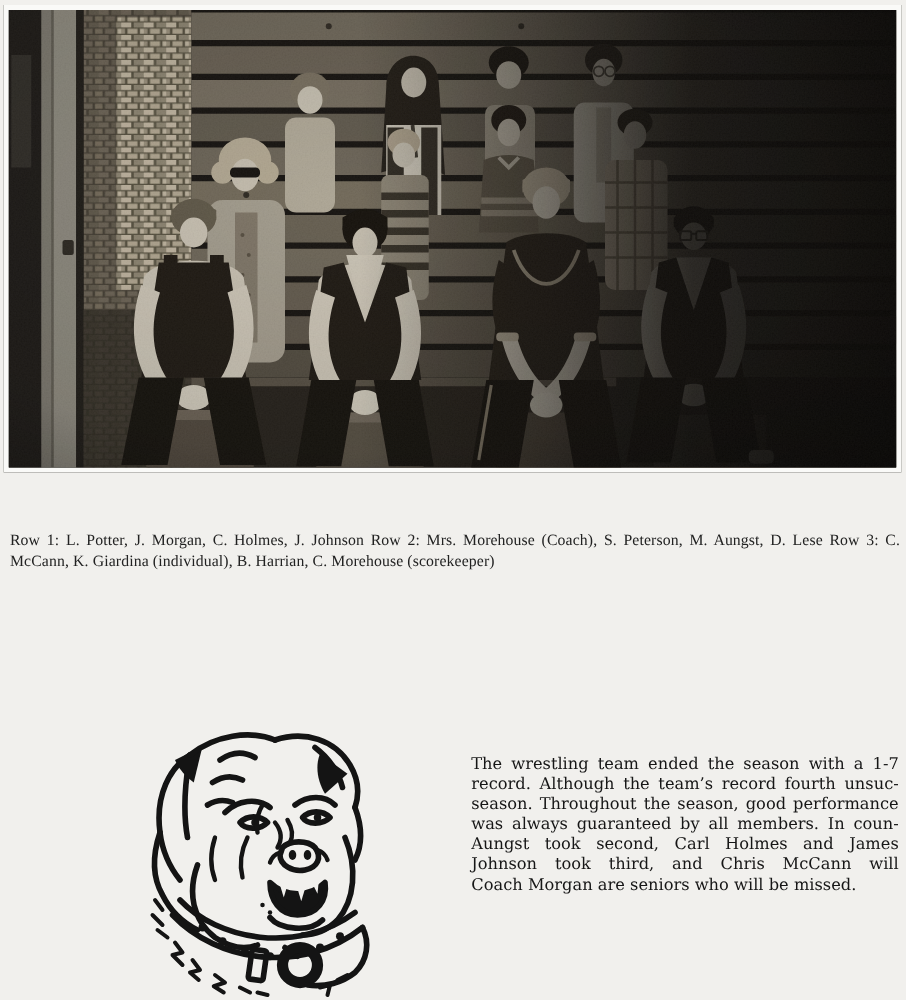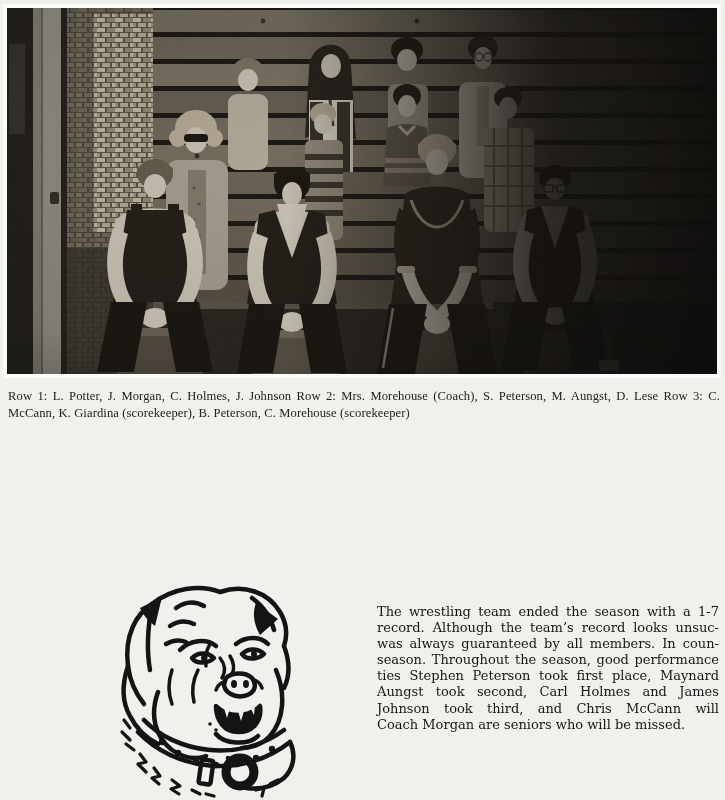--- a/index.html
+++ b/index.html
@@ -18,21 +18,21 @@
     border:4px solid #fafaf8;
     background:#15120e;
   }
   figure.photo svg{display:block;width:710px;height:366px;}
   .caption{
     position:absolute;left:8px;top:388px;width:712px;
     font-size:12.6px;line-height:16.5px;
     color:#222;
     letter-spacing:.1px;
   }
-  .caption .cap-line.justify{text-align:justify;text-align-last:justify;}
+  .caption .cap-line.justify{text-align:justify;text-align-last:justify;margin-top:36px;}
   .mascot{
     position:absolute;left:88px;top:572px;width:250px;height:226px;
   }
   .mascot svg{display:block;width:250px;height:226px;}
   .article{
     position:absolute;left:377px;top:604px;width:342px;
     font-family:"DejaVu Serif",serif;
     font-size:13px;line-height:16.1px;
     color:#161616;
   }
@@ -263,21 +263,21 @@
       </g>
 
       <rect x="280" y="0" width="430" height="366" fill="url(#fadeRight)"></rect>
       <rect width="710" height="366" fill="url(#vig)"></rect>
       <rect width="710" height="366" filter="url(#grain)" opacity="0.07"></rect>
     </svg>
   </figure>
 
   <div class="caption">
     <div class="cap-line justify">Row 1: L. Potter, J. Morgan, C. Holmes, J. Johnson Row 2: Mrs. Morehouse (Coach), S. Peterson, M. Aungst, D. Lese Row 3: C.</div>
-    <div class="cap-line">McCann, K. Giardina (scorekeeper), B. Peterson, C. Morehouse (scorekeeper)</div>
+    <div class="cap-line">McCann, K. Giardina (individual), B. Harrian, C. Morehouse (scorekeeper)</div>
   </div>
 
   <div class="mascot">
     <svg viewBox="0 0 250 226" xmlns="http://www.w3.org/2000/svg">
       <g fill="none" stroke="#141414" stroke-width="4.5" stroke-linecap="round" stroke-linejoin="round">
 
         <path d="M64,32 C48,42 36,64 40,94 C42,110 48,122 56,132"></path>
         <path d="M64,32 C60,54 58,76 62,98"></path>
         <path d="M52,36 L74,25 L67,54 C60,49 55,43 52,36 Z" fill="#141414" stroke="none"></path>
 
@@ -349,22 +349,21 @@
           <path d="M104,218 l8,4 M118,222 l8,2"></path>
           <path d="M168,218 l8,-2 l-2,8"></path>
           <path d="M182,212 l8,-4"></path>
         </g>
       </g>
     </svg>
   </div>
 
   <div class="article">
     <div class="art-line">The wrestling team ended the season with a 1-7</div>
-    <div class="art-line">record. Although the team’s record looks unsuc-</div>
+    <div class="art-line">record. Although the team’s record fourth unsuc-</div>
+    <div class="art-line">season. Throughout the season, good performance</div>
     <div class="art-line">was always guaranteed by all members. In coun-</div>
-    <div class="art-line">season. Throughout the season, good performance</div>
-    <div class="art-line">ties Stephen Peterson took first place, Maynard</div>
     <div class="art-line">Aungst took second, Carl Holmes and James</div>
     <div class="art-line">Johnson took third, and Chris McCann will</div>
     <div class="art-line last">Coach Morgan are seniors who will be missed.</div>
   </div>
 
 </div>
 
 </body></html>

